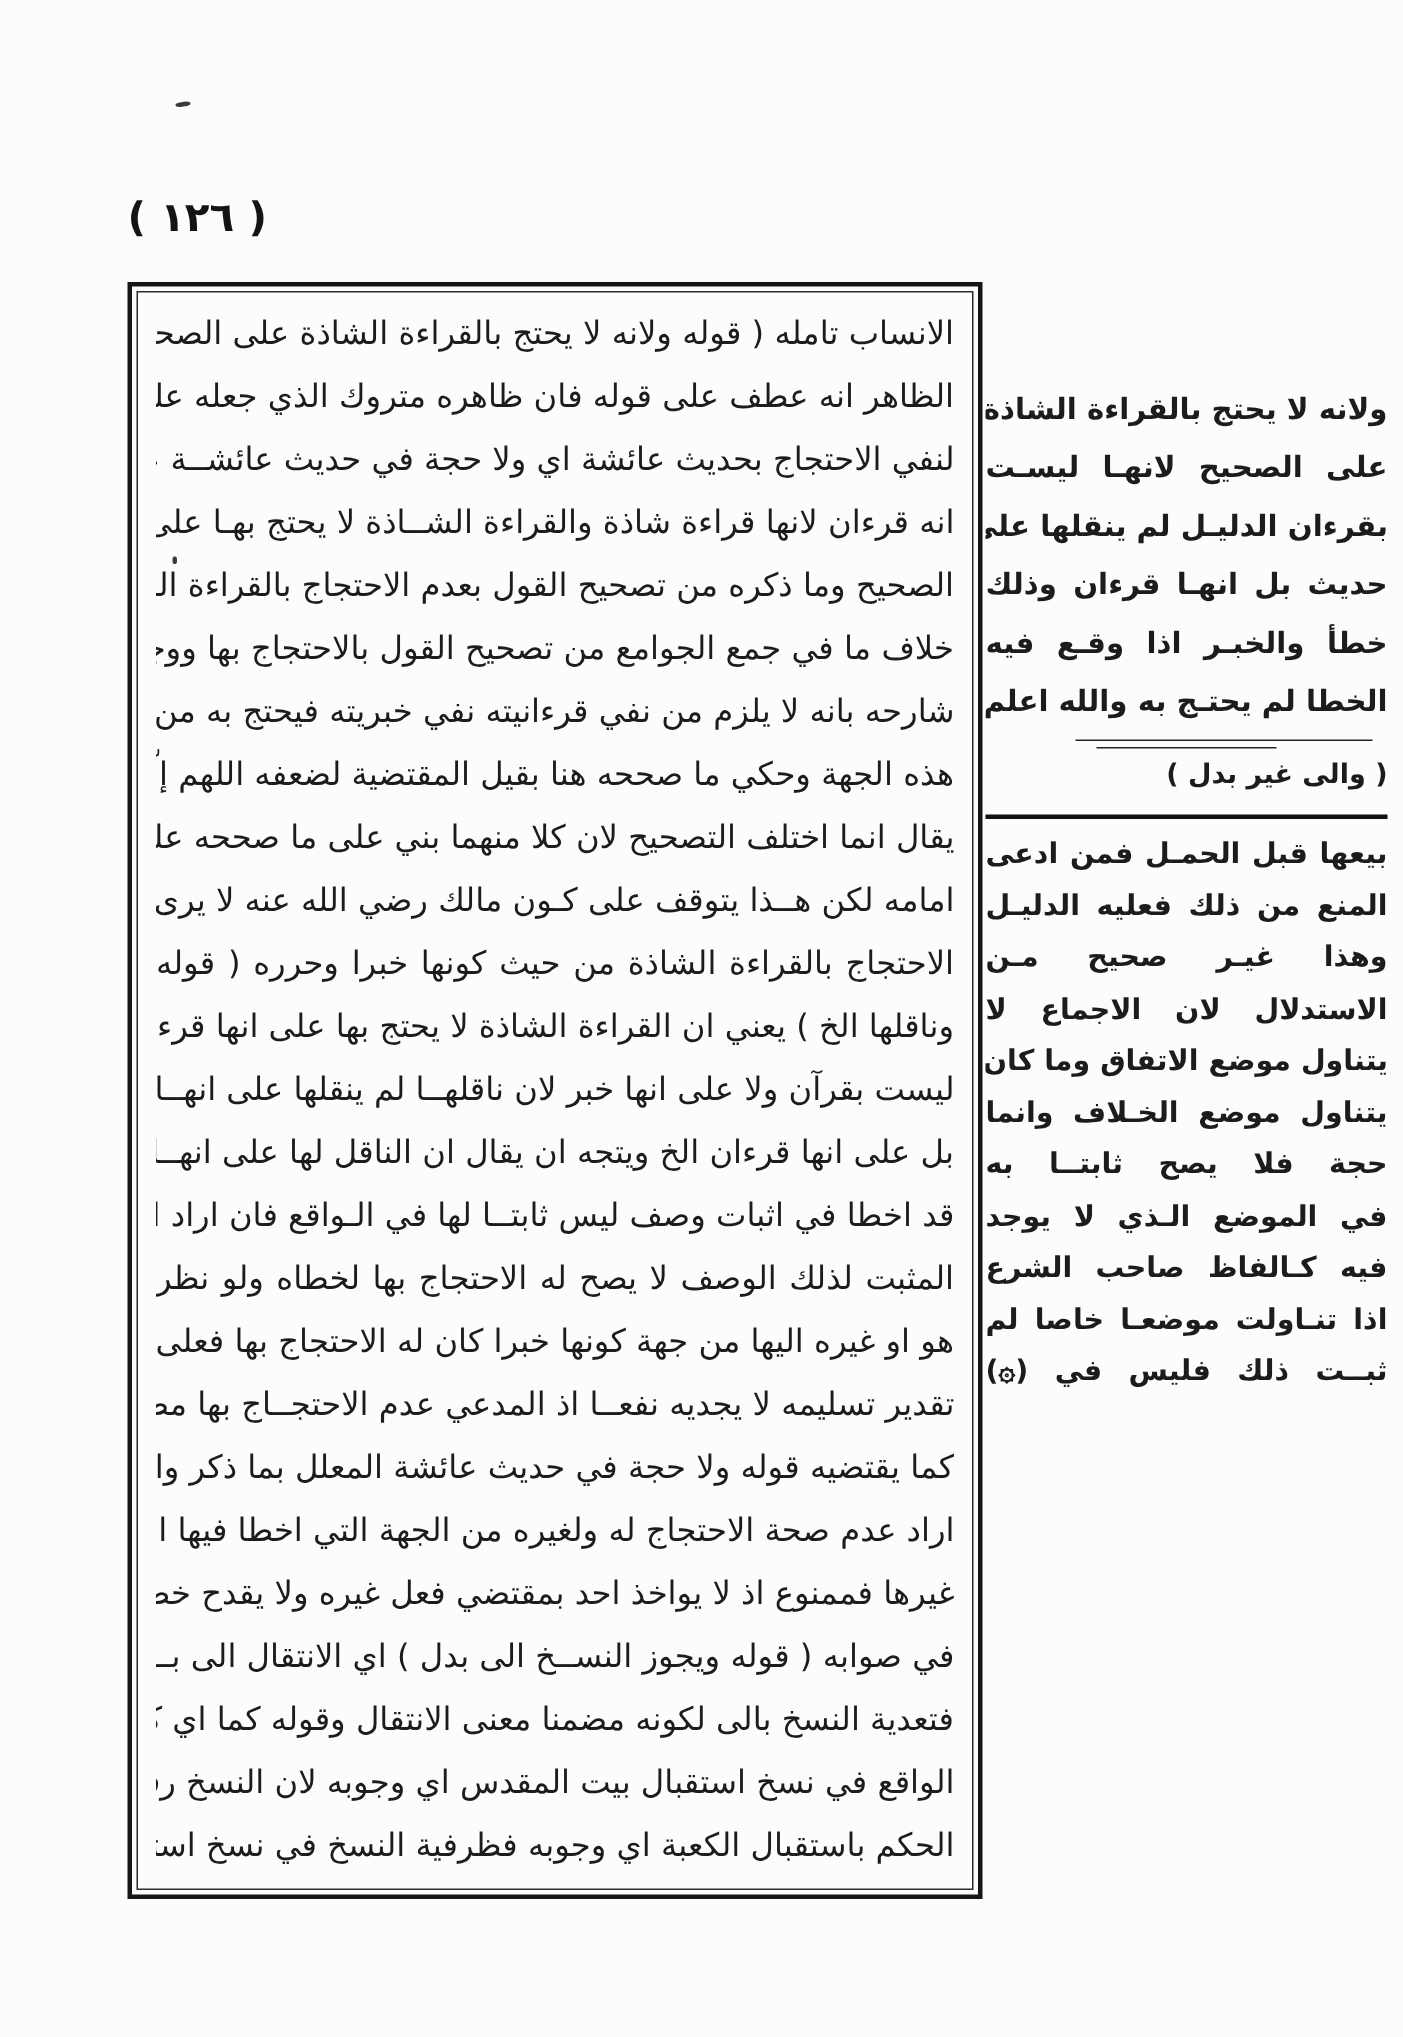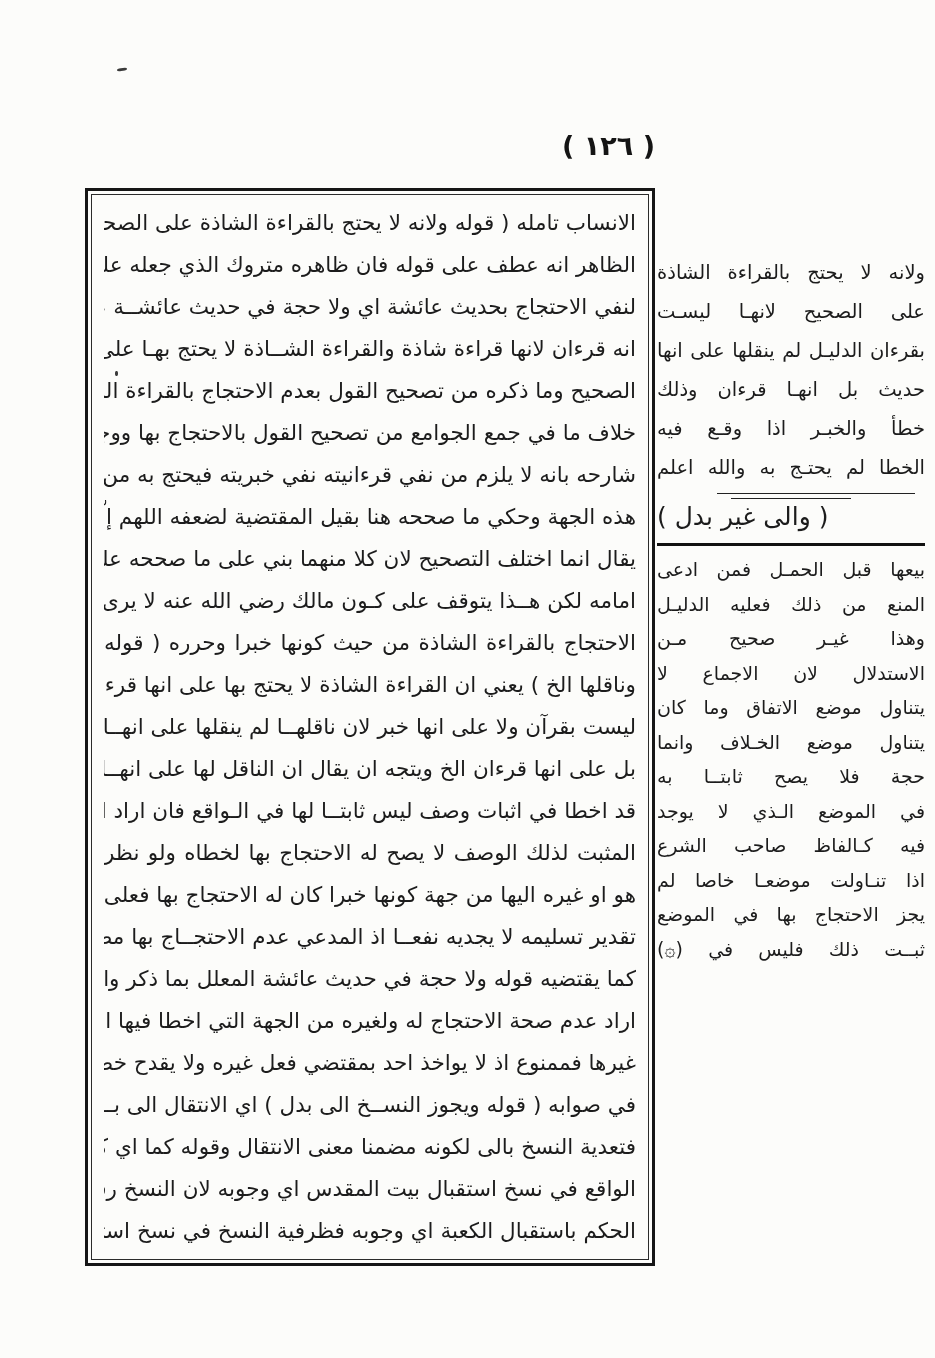--- a/index.html
+++ b/index.html
@@ -7,21 +7,21 @@
     width:935px;height:1358px;
     background:#fcfcfa;
     font-family:"DejaVu Sans",sans-serif;
     color:#1c1c1c;
     position:relative;
     overflow:hidden;
   }
   .page{position:absolute;inset:0;}
   .page-number{
     position:absolute;top:130px;right:280px;width:570px;
-    text-align:right;font-size:27px;font-weight:bold;
+    text-align:left;font-size:27px;font-weight:bold;
     letter-spacing:2px;color:#141414;
   }
   
   .frame-outer{
     position:absolute;top:188px;right:280px;left:85px;height:1072px;
     border:3px solid #161616;
   }
   .frame-inner{
     position:absolute;inset:3px;
     border:1px solid #2b2b2b;
@@ -33,20 +33,21 @@
     line-height:42px;
     white-space:nowrap;
     text-align:justify;
     text-align-last:justify;
     overflow:hidden;
   }
   
   .margin-col{
     position:absolute;top:253px;right:10px;width:268px;
     color:#1c1c1c;
+    font-weight:bold;
   }
   .margin-line{
     font-size:19.5px;
     line-height:39px;
     white-space:nowrap;
     text-align:justify;
     text-align-last:justify;
     overflow:hidden;
   }
   .footnote-line{
@@ -63,22 +64,22 @@
   }
   .rule-short{
     border:0;border-top:1.5px solid #222;
     width:120px;margin:4px auto 0 auto;
   }
   .rule-thick{
     border:0;border-top:3.5px solid #111;
     margin:8px 0 6px 0;
   }
   .subheading{
-    font-size:25px;line-height:36px;
-    text-align:left;white-space:nowrap;
+    font-size:18px;line-height:36px;
+    text-align:right;white-space:nowrap;
   }
   .speck{position:absolute;background:#3a3a3a;border-radius:40%;}
   .speck-a{top:68px;right:808px;width:10px;height:3px;transform:rotate(-8deg);}
   .speck-b{top:371px;right:817px;width:3px;height:5px;}
 </style>
 </head>
 <body>
 
 <div class="page">
 
@@ -141,19 +142,18 @@
       <div class="footnote-line">بيعها قبل الحمـل فمن ادعى</div>
       <div class="footnote-line">المنع من ذلك فعليه الدليـل</div>
       <div class="footnote-line">وهذا غيـر صحيح مـن</div>
       <div class="footnote-line">الاستدلال لان الاجماع لا</div>
       <div class="footnote-line">يتناول موضع الاتفاق وما كان</div>
       <div class="footnote-line">يتناول موضع الخـلاف وانما</div>
       <div class="footnote-line">حجة فلا يصح ثابتــا به</div>
       <div class="footnote-line">في الموضع الـذي لا يوجد</div>
       <div class="footnote-line">فيه كـالفاظ صاحب الشرع</div>
       <div class="footnote-line">اذا تنـاولت موضعـا خاصا لم</div>
-      <div class="footnote-line">يجز الاحتجاج بها في الموضع</div>
       <div class="footnote-line">ثبــت ذلك فليس في (۞)</div>
     </div>
 
   </div>
 
 </div>
 
 </body></html>

